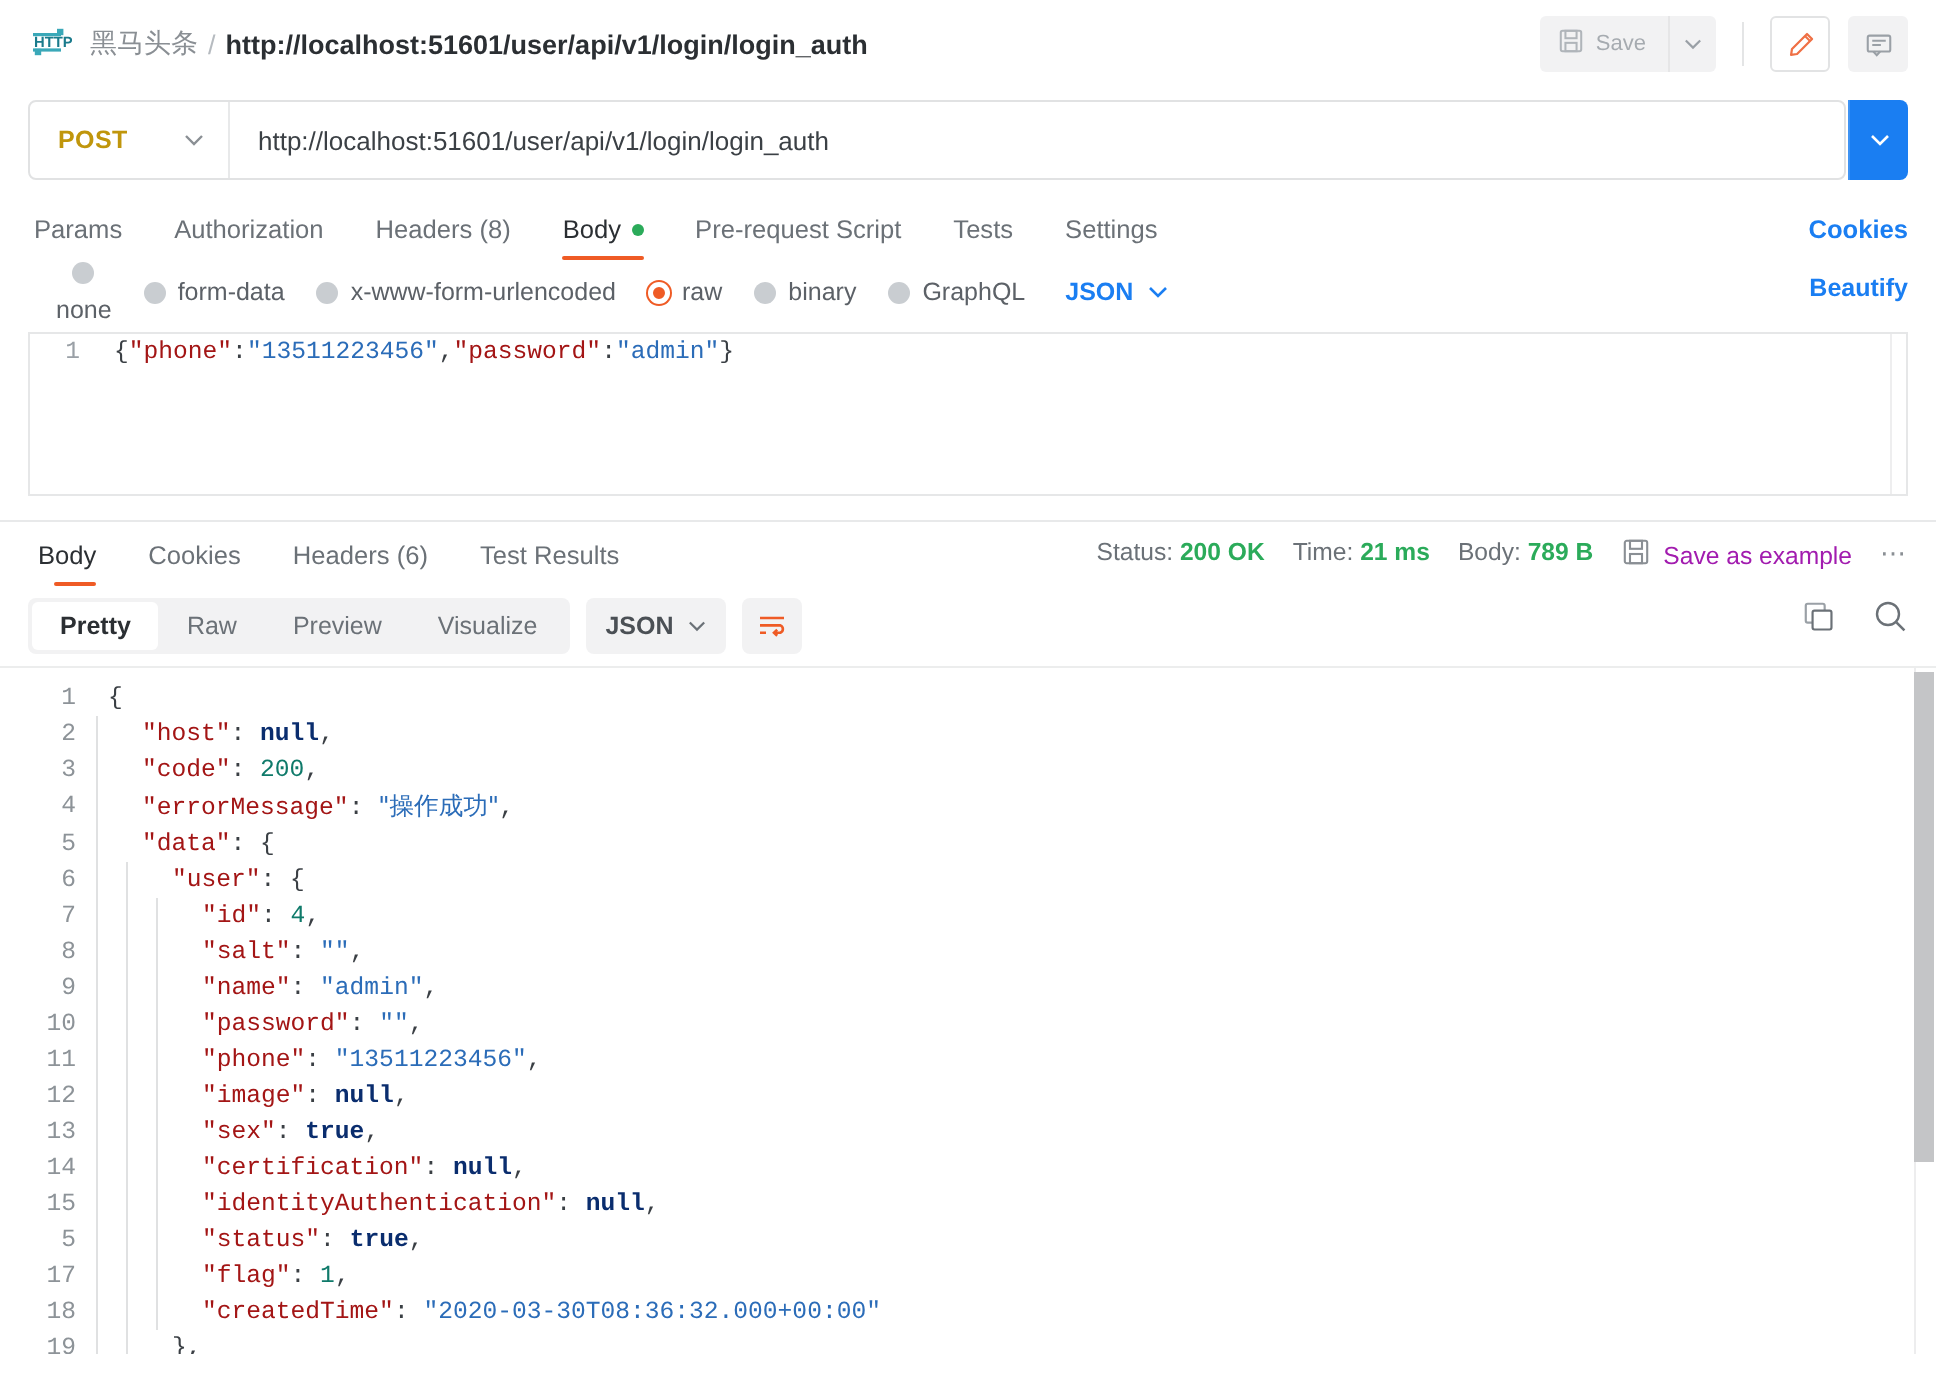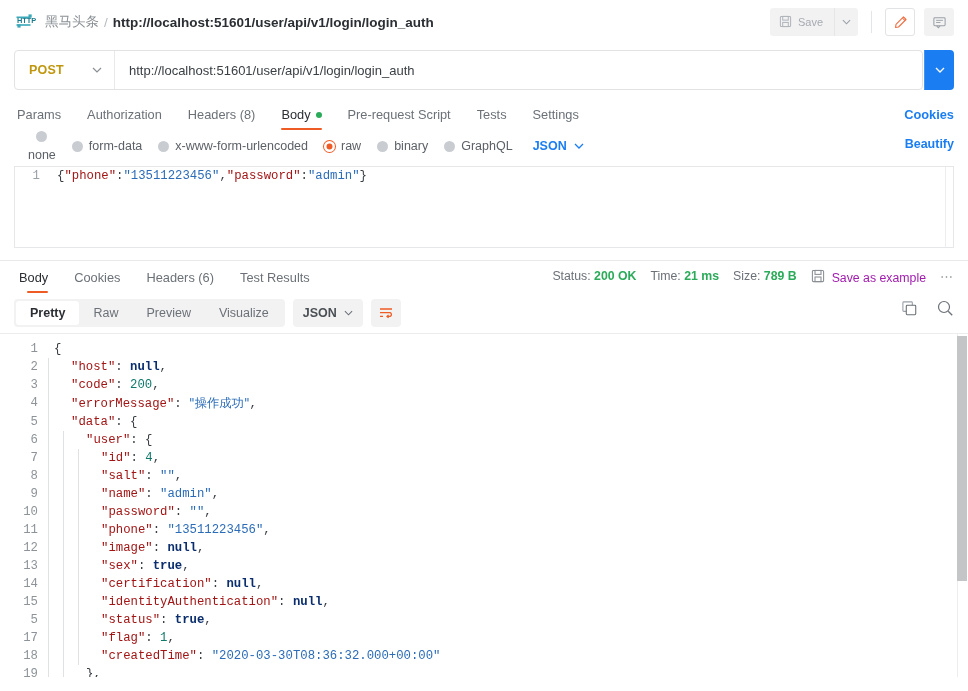--- a/index.html
+++ b/index.html
@@ -384,21 +384,21 @@
     <div class="resp-meta">
       <span>
         <span>Status:</span>
         <span class="meta-val">200 OK</span>
       </span>
       <span>
         <span>Time:</span>
         <span class="meta-val">21 ms</span>
       </span>
       <span>
-        <span>Size:</span>
+        <span>Body:</span>
         <span class="meta-val">789 B</span>
       </span>
       <span class="save-example">
         <span>
           <svg width="14" height="14" viewBox="0 0 14 14" fill="none" stroke="#8a8f94" stroke-width="1.05">
             <rect x="1.4" y="1.4" width="11.2" height="11.2" rx="1"></rect>
             <rect x="4" y="1.4" width="6" height="4"></rect>
             <rect x="4" y="8" width="6" height="4.6"></rect>
           </svg>
         </span>

